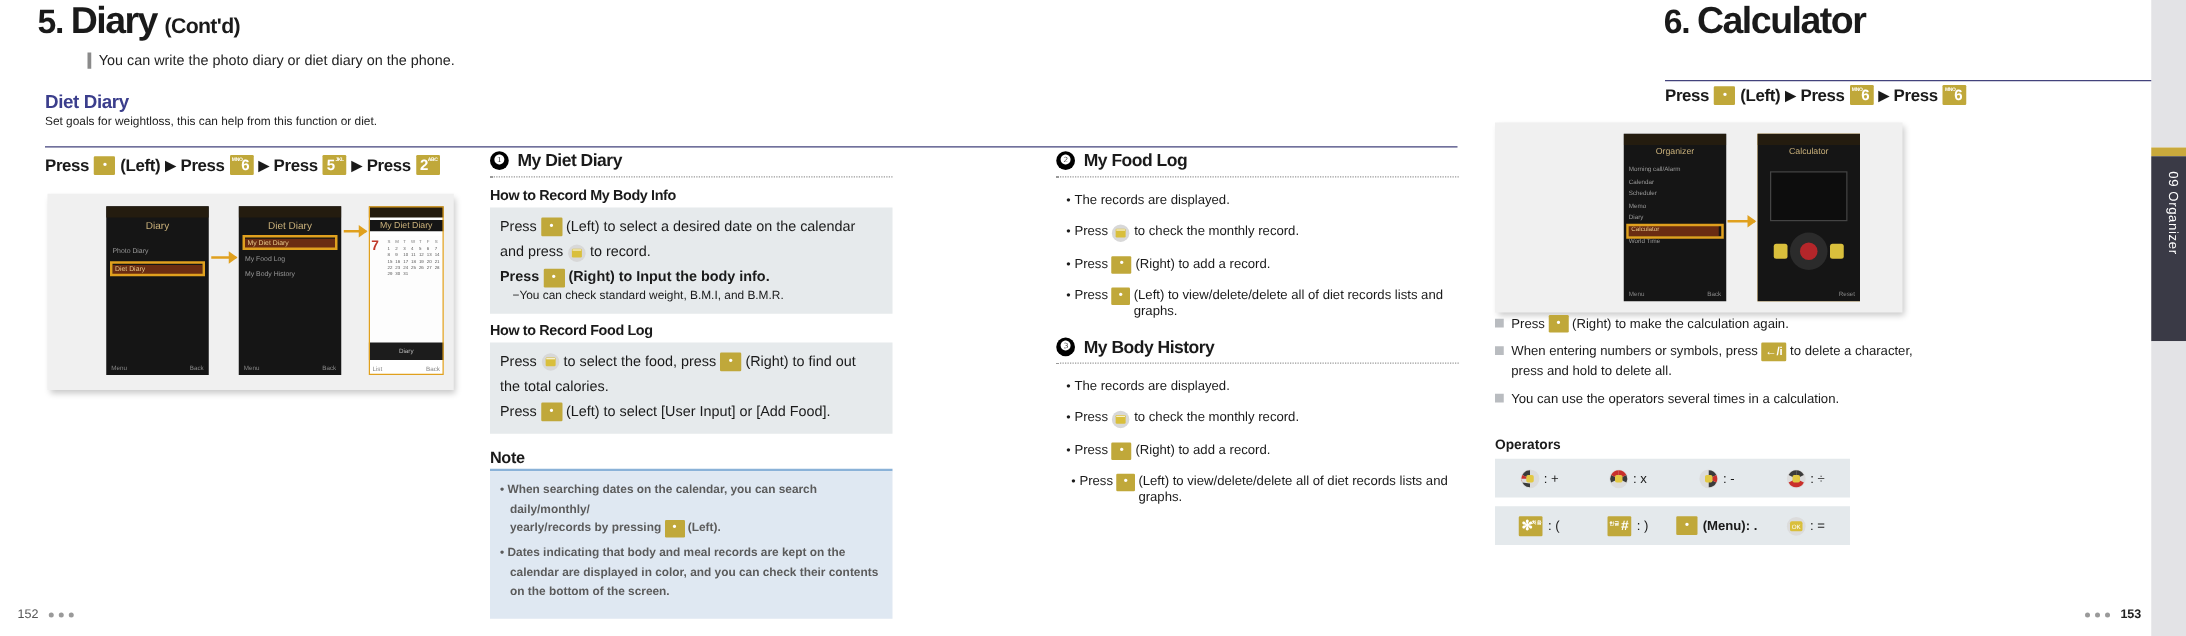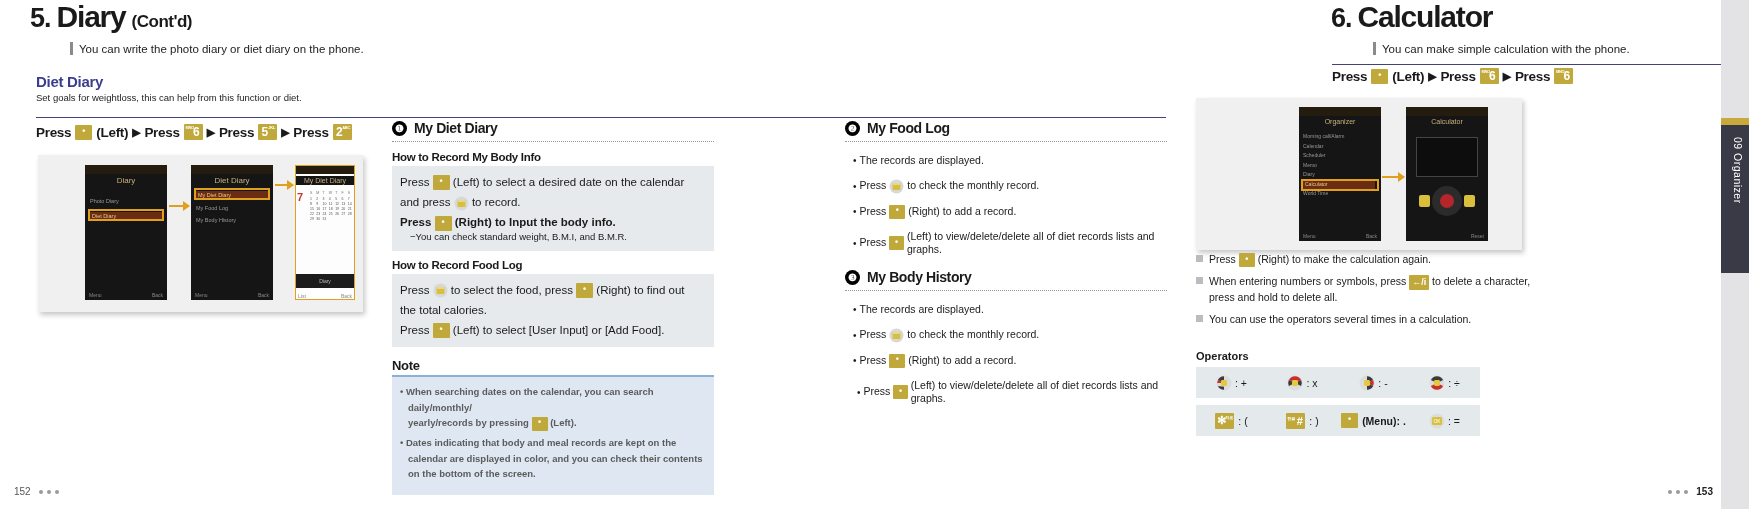--- a/index.html
+++ b/index.html
@@ -102,21 +102,21 @@
   .howto { font-size:11.5px; font-weight:bold; margin:0 0 3px 0; letter-spacing:-0.3px;}
   .panel { background:#e6eaec; padding:6px 8px 7px 8px; font-size:11.5px; line-height:1.75;}
   .panel.note { background:#dfe8f2; padding:7px 10px 9px 16px; }
   .panel .sub { font-size:9.5px; display:block; margin-left:10px; margin-top:-2px; line-height:1.4;}
   .b { font-weight:bold; }
 
   .note-title { font-size:13px; font-weight:bold; letter-spacing:-0.3px; }
   .note-rule { height:2px; background:#8ab2d8; margin:2px 0 0 0; }
   .note-li { font-size:9.5px; color:#5b5b5b; line-height:1.65; display:block; margin-bottom:4px;font-weight:bold;}
 
-  .bullet-li { font-size:10.5px; line-height:1.3; margin-bottom:11px; display:flex; align-items:center; gap:3px;}
+  .bullet-li { font-size:10.5px; line-height:1.3; margin-bottom:11px; display:flex; gap:3px;}
   .bullet-li::before { content:"•"; font-size:10px; }
 
   .sq-li { font-size:10.5px; line-height:1.45; margin-bottom:7px; display:flex; gap:6px; align-items:flex-start;}
   .sq { width:7px; height:7px; background:#b9bcc0; flex:none; margin-top:3px; }
 
   .ops-title { font-size:11px; font-weight:bold; }
   .ops-row { background:#e4e9ec; display:flex; align-items:center; height:31px; }
   .ops-cell { flex:1; display:flex; align-items:center; justify-content:center; gap:4px; font-size:10.5px;}
 
   
@@ -411,24 +411,20 @@
         <span>(Left) to view/delete/delete all of diet records lists and graphs.</span>
       </div>
     </div>
   </div>
 
   <div style="position:absolute; left:1331px; top:0px; width:360px;">
     <div style="display:flex; align-items:baseline; gap:6px;">
       <span class="hdr-num">6.</span>
       <span class="hdr-title">Calculator</span>
     </div>
-    <div class="subline" style="margin-top:6px; margin-left:42px;">
-      <span class="subbar"></span>
-      <span class="subtext">You can make simple calculation with the phone.</span>
-    </div>
   </div>
   <div class="rule" style="position:absolute; left:1332px; top:64px; width:389px;"></div>
 
   <div class="press-line" style="position:absolute; left:1332px; top:68px;">
     <span>Press</span>
     <span class="key dot"></span>
     <span>(Left)</span>
     <span class="tri">▶</span>
     <span>Press</span>
     <span class="key num">

